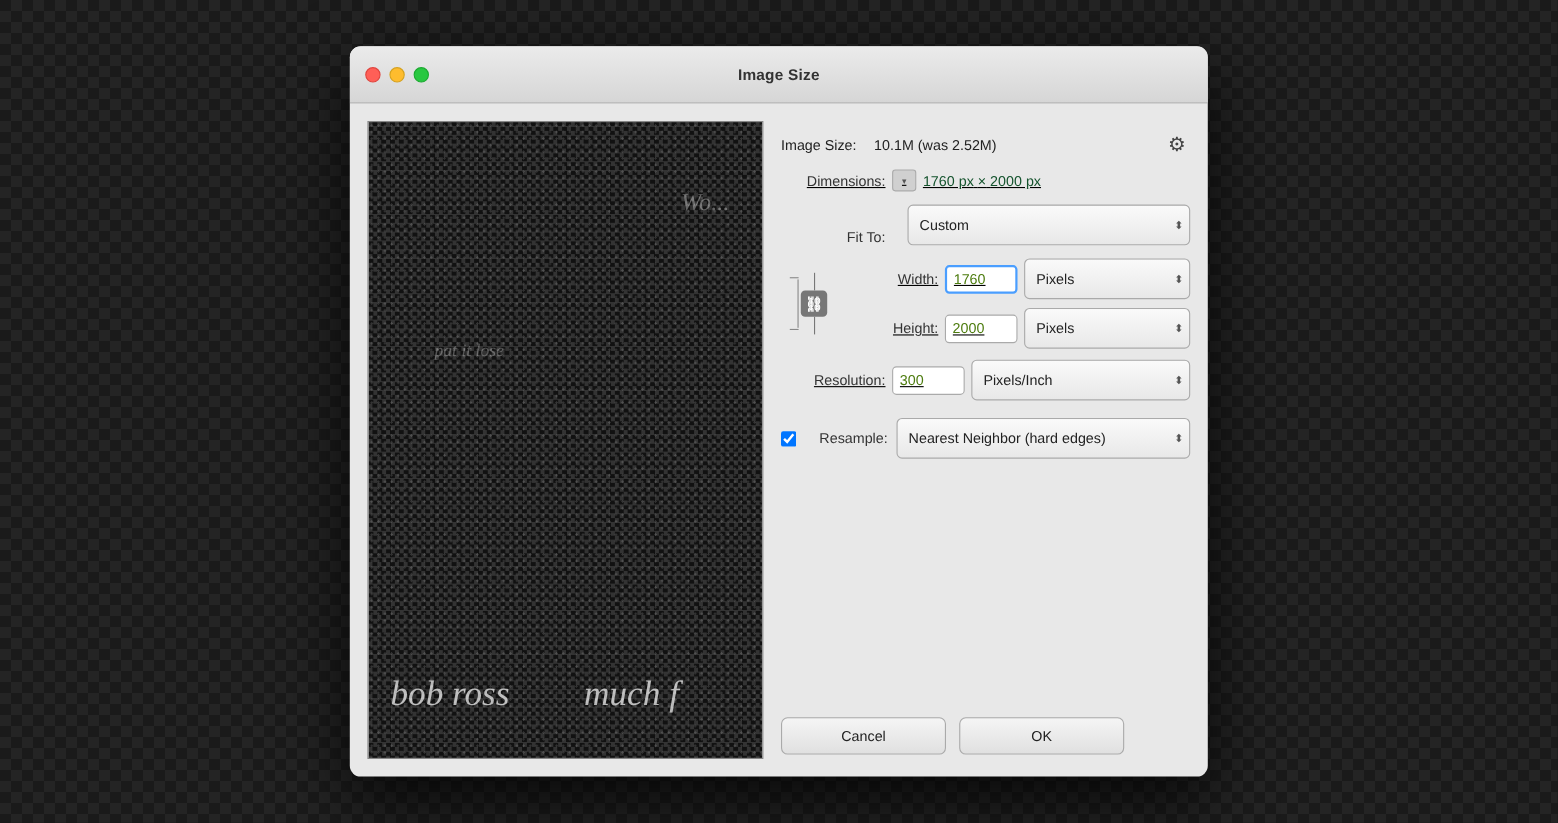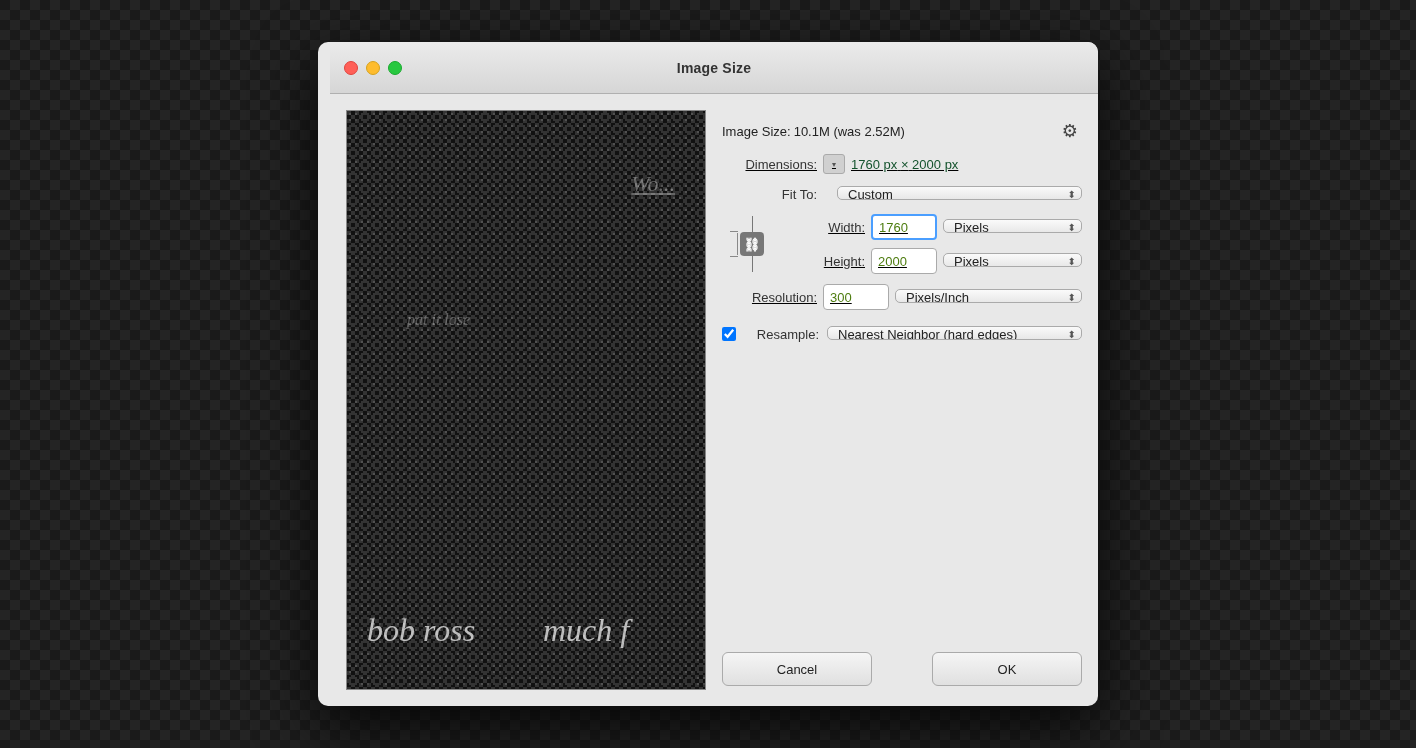--- a/index.html
+++ b/index.html
@@ -28,21 +28,20 @@
 
     
     .dialog {
       position: relative;
       width: 780px;
       background: #e8e8e8;
       border-radius: 10px;
       box-shadow: 0 20px 60px rgba(0,0,0,0.8);
       overflow: hidden;
       z-index: 10;
-      padding-left: 12px;
     }
 
     
     .title-bar {
       background: linear-gradient(to bottom, #ebebeb, #d6d6d6);
       height: 52px;
       display: flex;
       align-items: center;
       justify-content: center;
       position: relative;
@@ -126,21 +125,20 @@
       bottom: 40px;
       left: 196px;
       font-size: 32px;
     }
 
     .overlay-top {
       top: 60px;
       right: 30px;
       font-size: 22px;
       opacity: 0.5;
-      text-decoration: underline;
     }
 
     .overlay-middle {
       top: 200px;
       left: 60px;
       font-size: 16px;
       opacity: 0.4;
     }
 
     
@@ -226,21 +224,21 @@
     }
 
     
     .select-wrapper {
       position: relative;
       flex: 1;
     }
 
     .select-field {
       width: 100%;
-      height: 14px;
+      height: 37px;
       background: linear-gradient(to bottom, #fafafa, #e8e8e8);
       border: 1px solid #aaa;
       border-radius: 5px;
       padding: 0 24px 0 10px;
       font-size: 13px;
       color: #222;
       appearance: none;
       cursor: pointer;
       outline: none;
     }
@@ -316,21 +314,21 @@
       text-align: right;
     }
 
     
     .spacer { flex: 1; }
 
     
     .buttons-row {
       display: flex;
       gap: 12px;
-      justify-content: space-between;
+      justify-content: flex-start;
       padding: 8px 0 4px;
     }
 
     .dialog-btn {
       width: 150px;
       height: 34px;
       border-radius: 6px;
       border: 1px solid #aaa;
       background: linear-gradient(to bottom, #f5f5f5, #e0e0e0);
       font-size: 13px;
@@ -383,21 +381,21 @@
         <span class="overlay-text overlay-top">Wo...</span>
         <span class="overlay-text overlay-middle">pat it lose</span>
         <span class="overlay-text overlay-bob">bob ross</span>
         <span class="overlay-text overlay-much">much f</span>
       </div>
     </div>
 
     <div class="controls">
 
       <div class="info-row">
-        <div style="display:flex; gap:3px;">
+        <div style="display:flex; gap:16px;">
           <span class="info-text">Image Size:</span>
           <span class="info-text">10.1M (was 2.52M)</span>
         </div>
         <button class="gear-btn">
           <span>⚙</span>
         </button>
       </div>
 
       <div class="field-row section-gap">
         <span class="field-label">Dimensions:</span>

